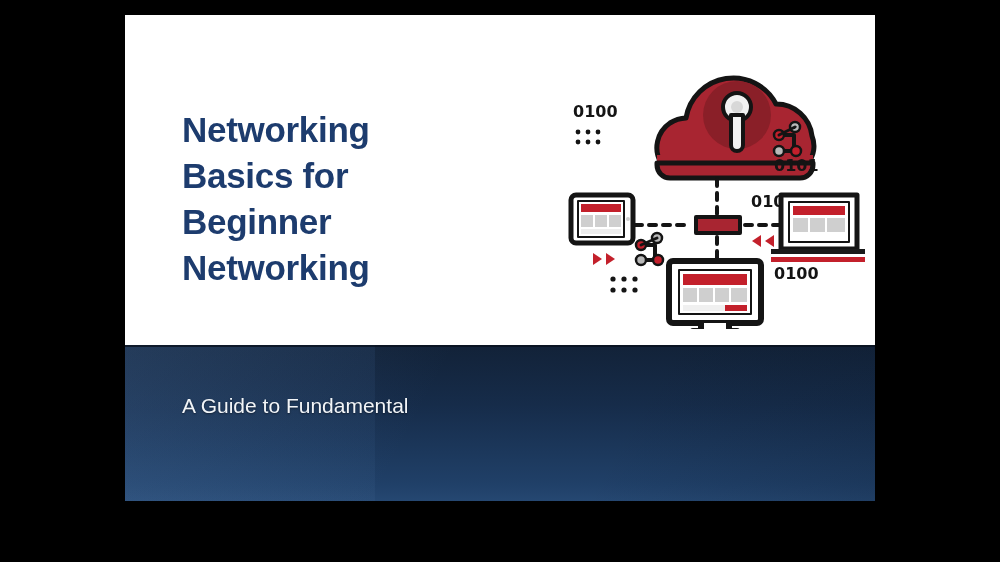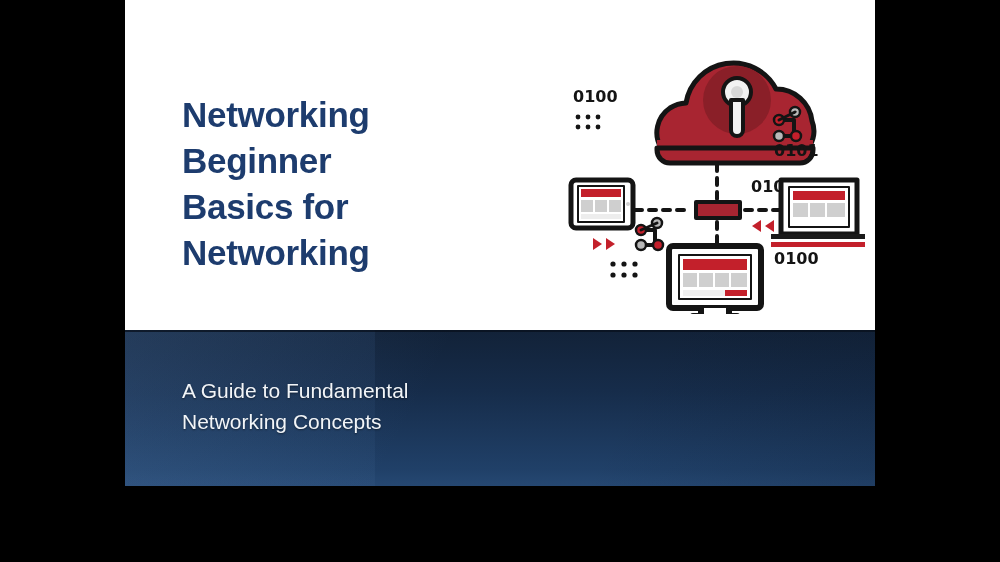--- a/index.html
+++ b/index.html
@@ -3,21 +3,21 @@
 <meta charset="utf-8">
 <style>
   * { margin:0; padding:0; box-sizing:border-box; }
   html,body{ width:1000px; height:562px; background:#000; overflow:hidden; }
   body{ font-family:"Liberation Sans", sans-serif; }
 
   #stage{ position:relative; width:1000px; height:562px; background:#000; }
 
   
   #slide{
-    position:absolute; left:125px; top:0; width:750px; height:486px;
+    position:absolute; left:125px; top:15px; width:750px; height:486px;
     overflow:hidden; background:#fff;
   }
 
   
   .white-panel{
     position:absolute; left:0; top:0; width:750px; height:330px;
     background:#ffffff;
   }
 
   .title-block{
@@ -108,22 +108,22 @@
 <body>
 
 <div id="stage">
 
   <div id="slide">
 
     <div class="white-panel">
 
       <div class="title-block">
         <div class="title-line">Networking</div>
+        <div class="title-line">Basics for</div>
         <div class="title-line">Beginner</div>
-        <div class="title-line">Basics for</div>
         <div class="title-line">Networking</div>
       </div>
 
       <div class="art">
         <svg viewBox="0 0 300 300" xmlns="http://www.w3.org/2000/svg">
           <g stroke-linecap="round" stroke-linejoin="round">
 
             <g>
               <path d="M96 134
                        a30 30 0 0 1 9-40
@@ -249,21 +249,20 @@
 
     <div class="blue-panel">
       <div class="grad-base"></div>
       <div class="grad-seamL"></div>
       <div class="grad-diag"></div>
       <div class="grad-bottomband"></div>
       <div class="topline"></div>
 
       <div class="subtitle-block">
         <div class="subtitle-line">A Guide to Fundamental</div>
-        <div class="subtitle-line">Networking Concepts</div>
       </div>
 
       <div class="toolbar">
 
         <div class="tb-btn">
           <svg width="9" height="9" viewBox="0 0 9 9">
             <path d="M6.2 1.4 L2.4 4.5 L6.2 7.6 Z" fill="rgba(214,228,242,0.8)"></path>
           </svg>
         </div>
 

